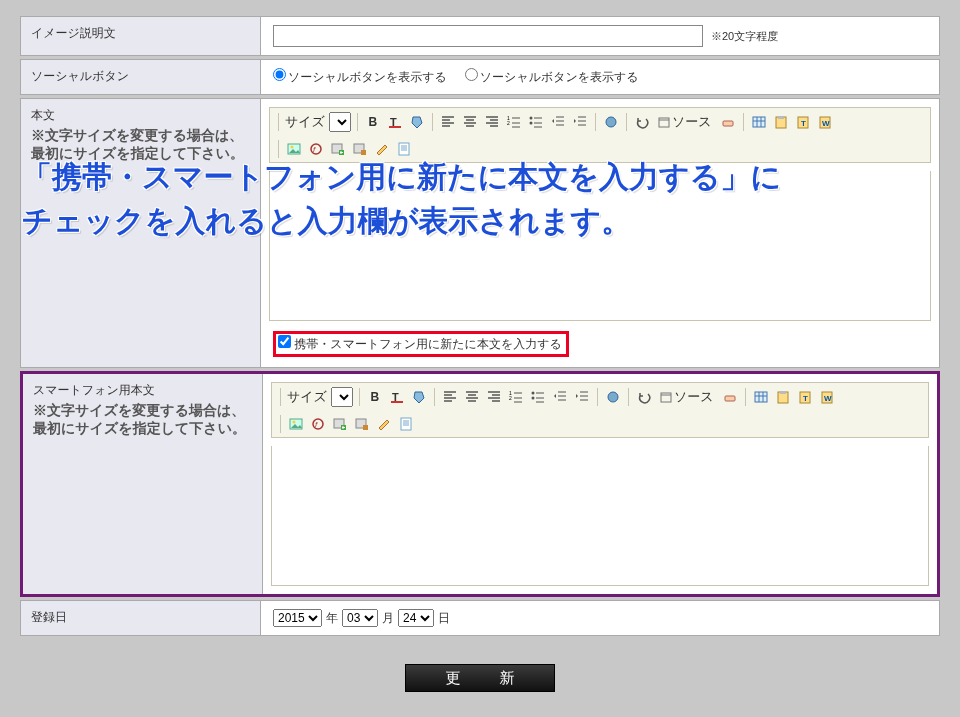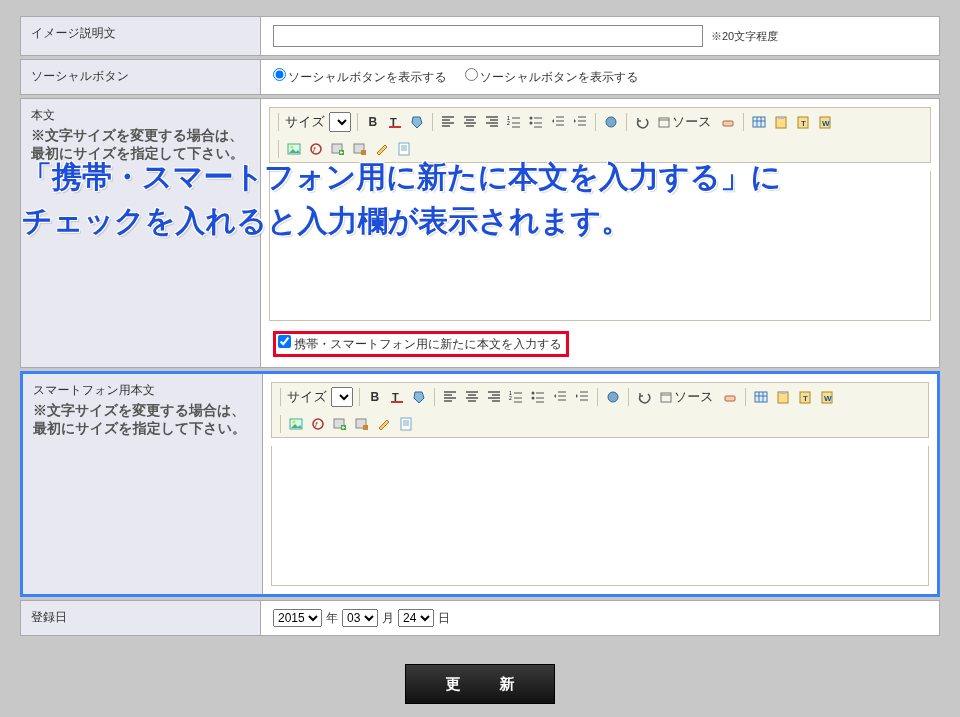--- a/index.html
+++ b/index.html
@@ -17,26 +17,26 @@
 .editor-toolbar { background: #f5f5e9; border: 1px solid #c8c4b0; padding: 4px 6px; display: flex; flex-wrap: wrap; align-items: center; gap: 4px; font-size: 11px; }
 .editor-toolbar .sep { width: 1px; height: 18px; background: #c8c4b0; margin: 0 2px; }
 .editor-toolbar .tb { width: 18px; height: 18px; display: inline-flex; align-items: center; justify-content: center; border: 1px solid transparent; cursor: pointer; font-size: 12px; }
 .editor-toolbar select { height: 20px; font-size: 11px; }
 .editor-toolbar .lbl { font-size: 13px; color: #333; }
 .editor-toolbar .break { flex-basis: 100%; height: 0; }
 .editor-body { background: #fff; border: 1px solid #c8c4b0; border-top: none; min-height: 100px; }
 .editor-body.short { min-height: 140px; }
 .chk-row { margin-top: 0; display: flex; align-items: center; gap: 4px; font-size: 12px; padding: 2px 4px; }
 .chk-box-outline { border: 3px solid #e02; display: inline-block; padding: 1px 4px 1px 2px; }
-.red-box { border: 3px solid #3b82f6; }
+.red-box { border: 3px solid #701a75; }
 .overlay-text { position: absolute; left: 22px; top: 155px; font-size: 30px; font-weight: bold; color: #1d4ed8; line-height: 1.45; text-shadow: -1px -1px 0 #fff, 1px -1px 0 #fff, -1px 1px 0 #fff, 1px 1px 0 #fff, 2px 2px 1px rgba(0,0,0,0.15); pointer-events: none; z-index: 50; }
 .date-sel { display: inline-flex; align-items: center; gap: 4px; }
 .date-sel select { height: 18px; font-size: 12px; }
 .btn-row { text-align: center; margin-top: 28px; }
-.update-btn { display: inline-block; background: linear-gradient(#3a3a3a, #111); color: #fff; border: 1px solid #000; width: 150px; height: 40px; font-size: 15px; letter-spacing: 12px; text-indent: 12px; cursor: pointer; font-weight: bold; }
+.update-btn { display: inline-block; background: linear-gradient(#3a3a3a, #111); color: #fff; border: 1px solid #000; width: 150px; height: 28px; font-size: 15px; letter-spacing: 12px; text-indent: 12px; cursor: pointer; }
 svg { display: block; }
 </style>
 </head>
 <body>
 
 <div class="wrapper">
 
   <div class="form-row">
     <div class="label-cell">イメージ説明文</div>
     <div class="field-cell">

